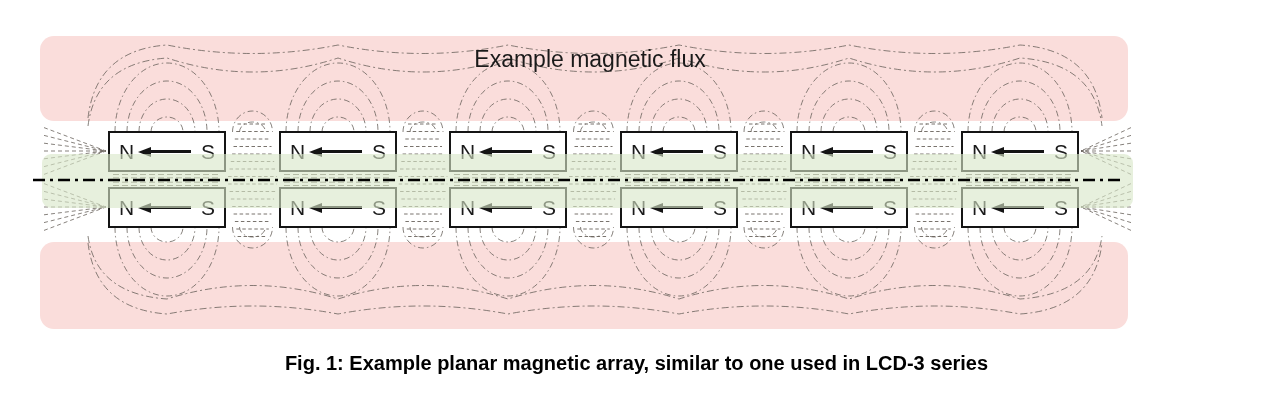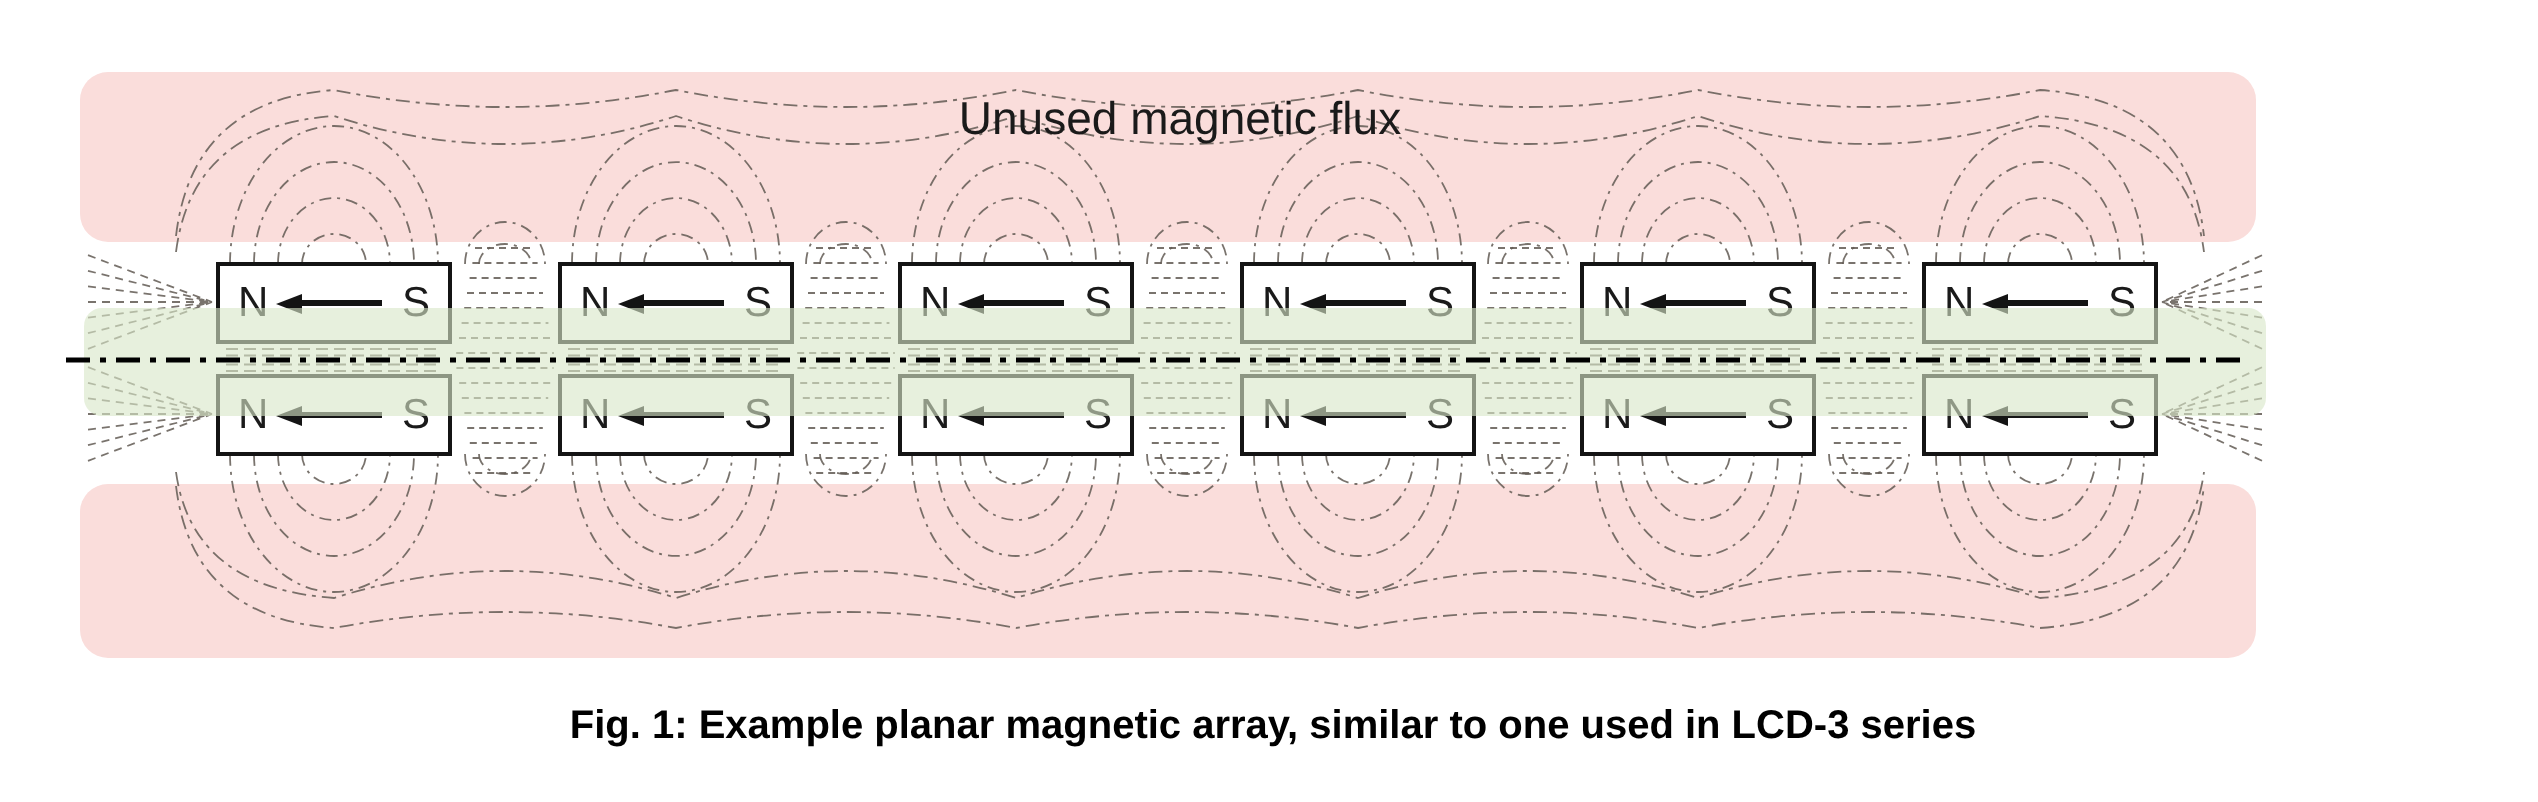--- a/index.html
+++ b/index.html
@@ -212,16 +212,16 @@
         <span class="pole">S</span>
       </div>
     </div>
 
   <div class="band"></div>
 
   <svg class="overlay-svg" width="1269" height="401" viewBox="0 0 1269 401">
     <line x1="33" y1="180" x2="1121" y2="180" stroke="#000" stroke-width="2.6" stroke-dasharray="12 5 3 5"></line>
   </svg>
 
-  <div class="lbl lbl-unused">Unused magnetic flux</div>
+  <div class="lbl lbl-unused">Example magnetic flux</div>
 </div>
 
 <div class="caption">Fig. 1: Example planar magnetic array, similar to one used in LCD-3 series</div>
 
 </body></html>

